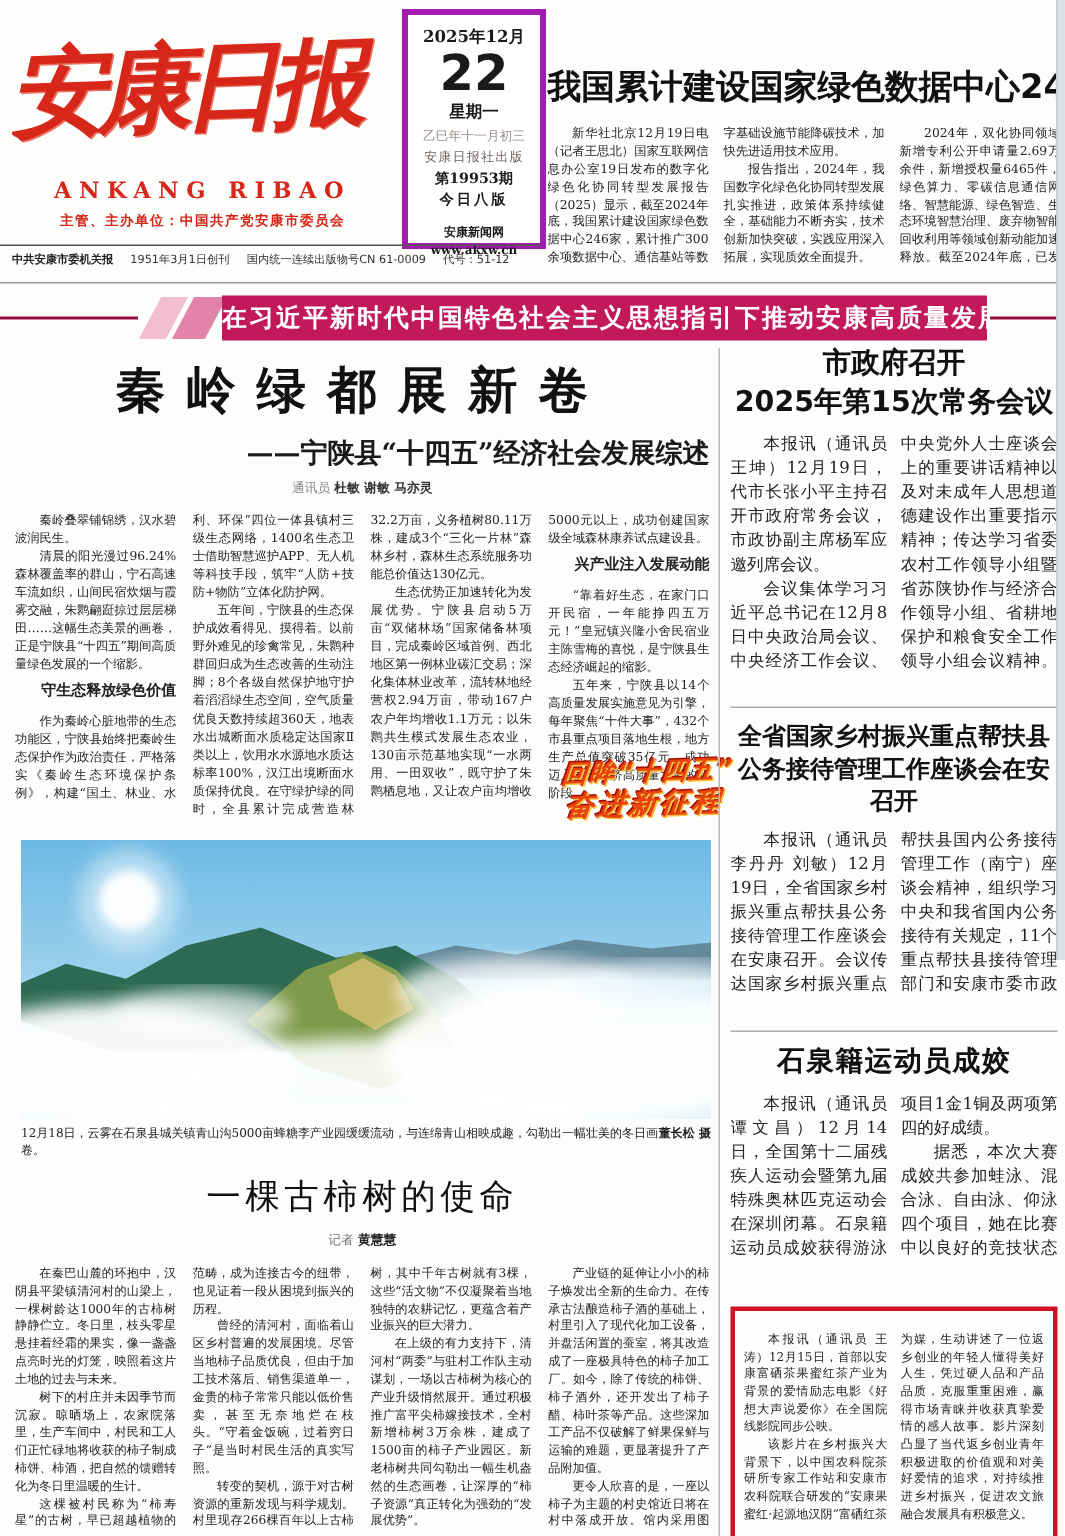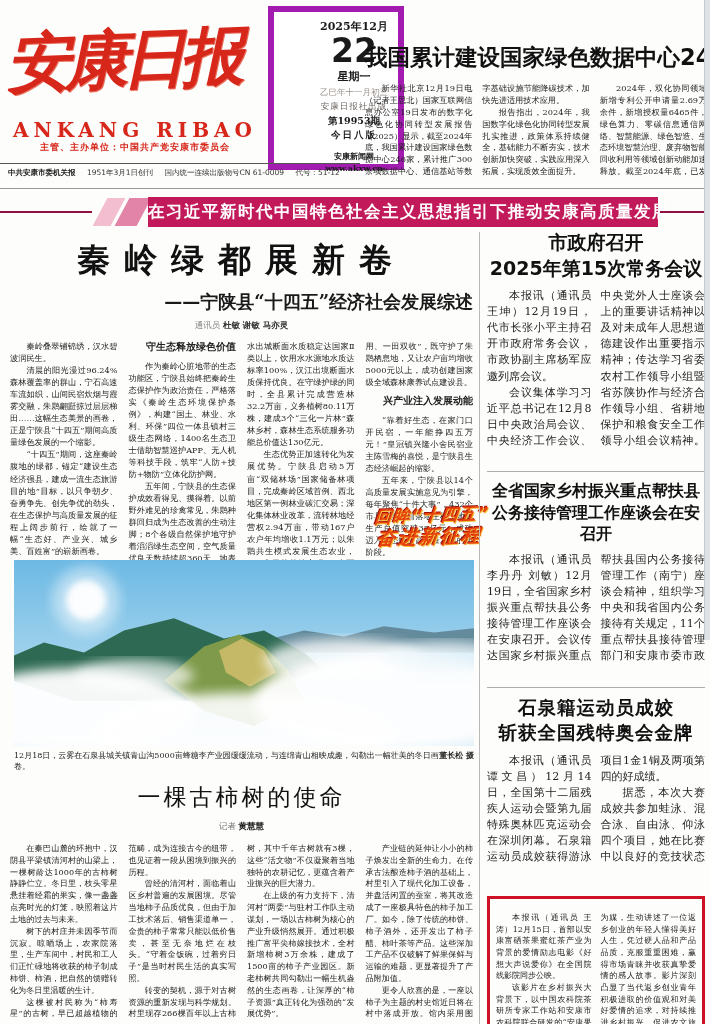--- a/index.html
+++ b/index.html
@@ -4,26 +4,26 @@
 <style>
   html,body{margin:0;padding:0;background:#9aa0a4;}
   .page{position:relative;width:710px;height:1024px;margin:0 auto;background:#fdfdfb;overflow:hidden;
         font-family:"DejaVu Sans","Liberation Sans",sans-serif;color:#1a1a1a;}
   
   .calligraphy{position:absolute;left:6px;top:4px;width:258px;height:112px;
       font-family:"DejaVu Serif","Liberation Serif",serif;font-weight:bold;font-style:italic;
       font-size:64px;line-height:110px;letter-spacing:-6px;color:#d7261a;white-space:nowrap;
       transform:rotate(-2deg);text-shadow:1px 1px 0 #e9705f;}
   .latin-title{position:absolute;left:6px;top:118px;width:258px;text-align:center;
-      font-family:"DejaVu Serif","Liberation Serif",serif;font-weight:bold;font-size:20px;
+      font-family:"DejaVu Serif","Liberation Serif",serif;font-weight:bold;font-size:15px;
       letter-spacing:5px;color:#d7261a;}
   .organizer{position:absolute;left:0px;top:141px;width:270px;text-align:center;
       font-size:9px;font-weight:bold;color:#d7261a;letter-spacing:1px;}
-  .datebox{position:absolute;left:268px;top:6px;width:88px;height:152px;border:6px solid #a21caf;
-      background:#fff;text-align:center;font-family:"DejaVu Serif","Liberation Serif",serif;padding-left:36px;}
+  .datebox{position:absolute;left:268px;top:6px;width:88px;height:152px;border:4px solid #a21caf;
+      background:#fff;text-align:center;font-family:"DejaVu Serif","Liberation Serif",serif;}
   .db-ym{font-size:11px;font-weight:bold;margin-top:7px;}
   .db-day{font-size:33px;font-weight:bold;line-height:34px;font-family:"DejaVu Sans","Liberation Sans",sans-serif;}
   .db-week{font-size:11px;font-weight:bold;margin-top:1px;}
   .db-lunar{font-size:8.5px;color:#9a8f88;margin-top:3px;}
   .db-pub{font-size:8.5px;color:#6d645f;margin-top:2px;letter-spacing:1px;}
   .db-issue{font-size:9.5px;font-weight:bold;margin-top:2px;}
   .db-pages{font-size:9.5px;font-weight:bold;margin-top:1px;letter-spacing:2px;}
   .db-site{font-size:8px;font-weight:bold;margin-top:9px;}
   .db-url{font-size:8px;font-weight:bold;margin-top:1px;}
   .mast-footer{position:absolute;left:0;top:163px;width:360px;height:17px;border-top:1px solid #555;
@@ -153,21 +153,20 @@
   <div class="main-article">
     <h1>秦岭绿都展新卷</h1>
     <div class="main-sub">——宁陕县“十四五”经济社会发展综述</div>
     <div class="main-byline">
       <span>通讯员</span>
       <b>杜敏 谢敏 马亦灵</b>
     </div>
     <div class="main-body">
         <p>秦岭叠翠铺锦绣，汉水碧波润民生。</p>
         <p>清晨的阳光漫过96.24%森林覆盖率的群山，宁石高速车流如织，山间民宿炊烟与霞雾交融，朱鹮翩跹掠过层层梯田……这幅生态美景的画卷，正是宁陕县“十四五”期间高质量绿色发展的一个缩影。</p>
-        <p>“十四五”期间，这座秦岭腹地的绿都，锚定“建设生态经济强县，建成一流生态旅游目的地”目标，以只争朝夕、奋勇争先、创先争优的劲头，在生态保护与高质量发展的征程上阔步前行，绘就了一幅“生态好、产业兴、城乡美、百姓富”的崭新画卷。</p>
         <p class="t-h">守生态释放绿色价值</p>
         <p>作为秦岭心脏地带的生态功能区，宁陕县始终把秦岭生态保护作为政治责任，严格落实《秦岭生态环境保护条例》，构建“国土、林业、水利、环保”四位一体县镇村三级生态网络，1400名生态卫士借助智慧巡护APP、无人机等科技手段，筑牢“人防+技防+物防”立体化防护网。</p>
         <p>五年间，宁陕县的生态保护成效看得见、摸得着。以前野外难见的珍禽常见，朱鹮种群回归成为生态改善的生动注脚；8个各级自然保护地守护着滔滔绿生态空间，空气质量优良天数持续超360天，地表水出城断面水质稳定达国家Ⅱ类以上，饮用水水源地水质达标率100%，汉江出境断面水质保持优良。在守绿护绿的同时，全县累计完成营造林32.2万亩，义务植树80.11万株，建成3个“三化一片林”森林乡村，森林生态系统服务功能总价值达130亿元。</p>
         <p>生态优势正加速转化为发展优势。宁陕县启动5万亩“双储林场”国家储备林项目，完成秦岭区域首例、西北地区第一例林业碳汇交易；深化集体林业改革，流转林地经营权2.94万亩，带动167户农户年均增收1.1万元；以朱鹮共生模式发展生态农业，130亩示范基地实现“一水两用、一田双收”，既守护了朱鹮栖息地，又让农户亩均增收5000元以上，成功创建国家级全域森林康养试点建设县。</p>
         <p class="t-h">兴产业注入发展动能</p>
         <p>“靠着好生态，在家门口开民宿，一年能挣四五万元！”皇冠镇兴隆小舍民宿业主陈雪梅的喜悦，是宁陕县生态经济崛起的缩影。</p>
         <p>五年来，宁陕县以14个高质量发展实施意见为引擎，每年聚焦“十件大事”，432个市县重点项目落地生根，地方生产总值突破35亿元，成功迈入生态经济高质量发展的新阶段。</p>
       </div>
     <div class="badge">
       <div class="b1">回眸“十四五”</div>
@@ -197,21 +196,20 @@
       </h2>
       <div class="art-body body-rec">
           <p>本报讯（通讯员 李丹丹 刘敏）12月19日，全省国家乡村振兴重点帮扶县公务接待管理工作座谈会在安康召开。会议传达国家乡村振兴重点帮扶县国内公务接待管理工作（南宁）座谈会精神，组织学习中央和我省国内公务接待有关规定，11个重点帮扶县接待管理部门和安康市委市政府接待处、汉中市接待处、商洛市接待处主要负责同志座谈交流“两个通知”贯彻落实情况。</p>
           <p>会议指出，重点帮扶县的接待工作既是保障公务运转的必要环节，也是落实中央八项规定精神、纠治“四风”问题的关键领域。强调重点帮扶县做好接待工作首先要把握政治属性和地域定位，解放思想，破除老观念，立足县域实际，探索符合接待工作新形势新要求、又能突出地域特色的接待新模式。</p>
         </div>
     </div>
 
     <div class="r-art" style="border-bottom:none;">
       <h2 class="r-head h-ath">
         <span>石泉籍运动员成姣</span><br>
-        <span>斩获全国残特奥会金牌</span>
       </h2>
       <div class="art-body body-ath">
           <p>本报讯（通讯员 谭文昌）12月14日，全国第十二届残疾人运动会暨第九届特殊奥林匹克运动会在深圳闭幕。石泉籍运动员成姣获得游泳项目1金1铜及两项第四的好成绩。</p>
           <p>据悉，本次大赛成姣共参加蛙泳、混合泳、自由泳、仰泳四个项目，她在比赛中以良好的竞技状态取得亮眼成绩。12月9日，成姣以1分54秒05的成绩斩获女子100米蛙泳SB4级决赛金牌，为陕西代表团夺得本届赛事游泳项目首金。12月11日，成姣又以3分27秒68的成绩，拿下女子200米个人混合泳SM5级决赛铜牌。在随后进行的女子S5级200米自由泳、50米仰泳项目中均获第四名。</p>
         </div>
     </div>
 
     <div class="movie-box">
       <div class="art-body body-movie">
           <p>本报讯（通讯员 王涛）12月15日，首部以安康富硒茶果蜜红茶产业为背景的爱情励志电影《好想大声说爱你》在全国院线影院同步公映。</p>

